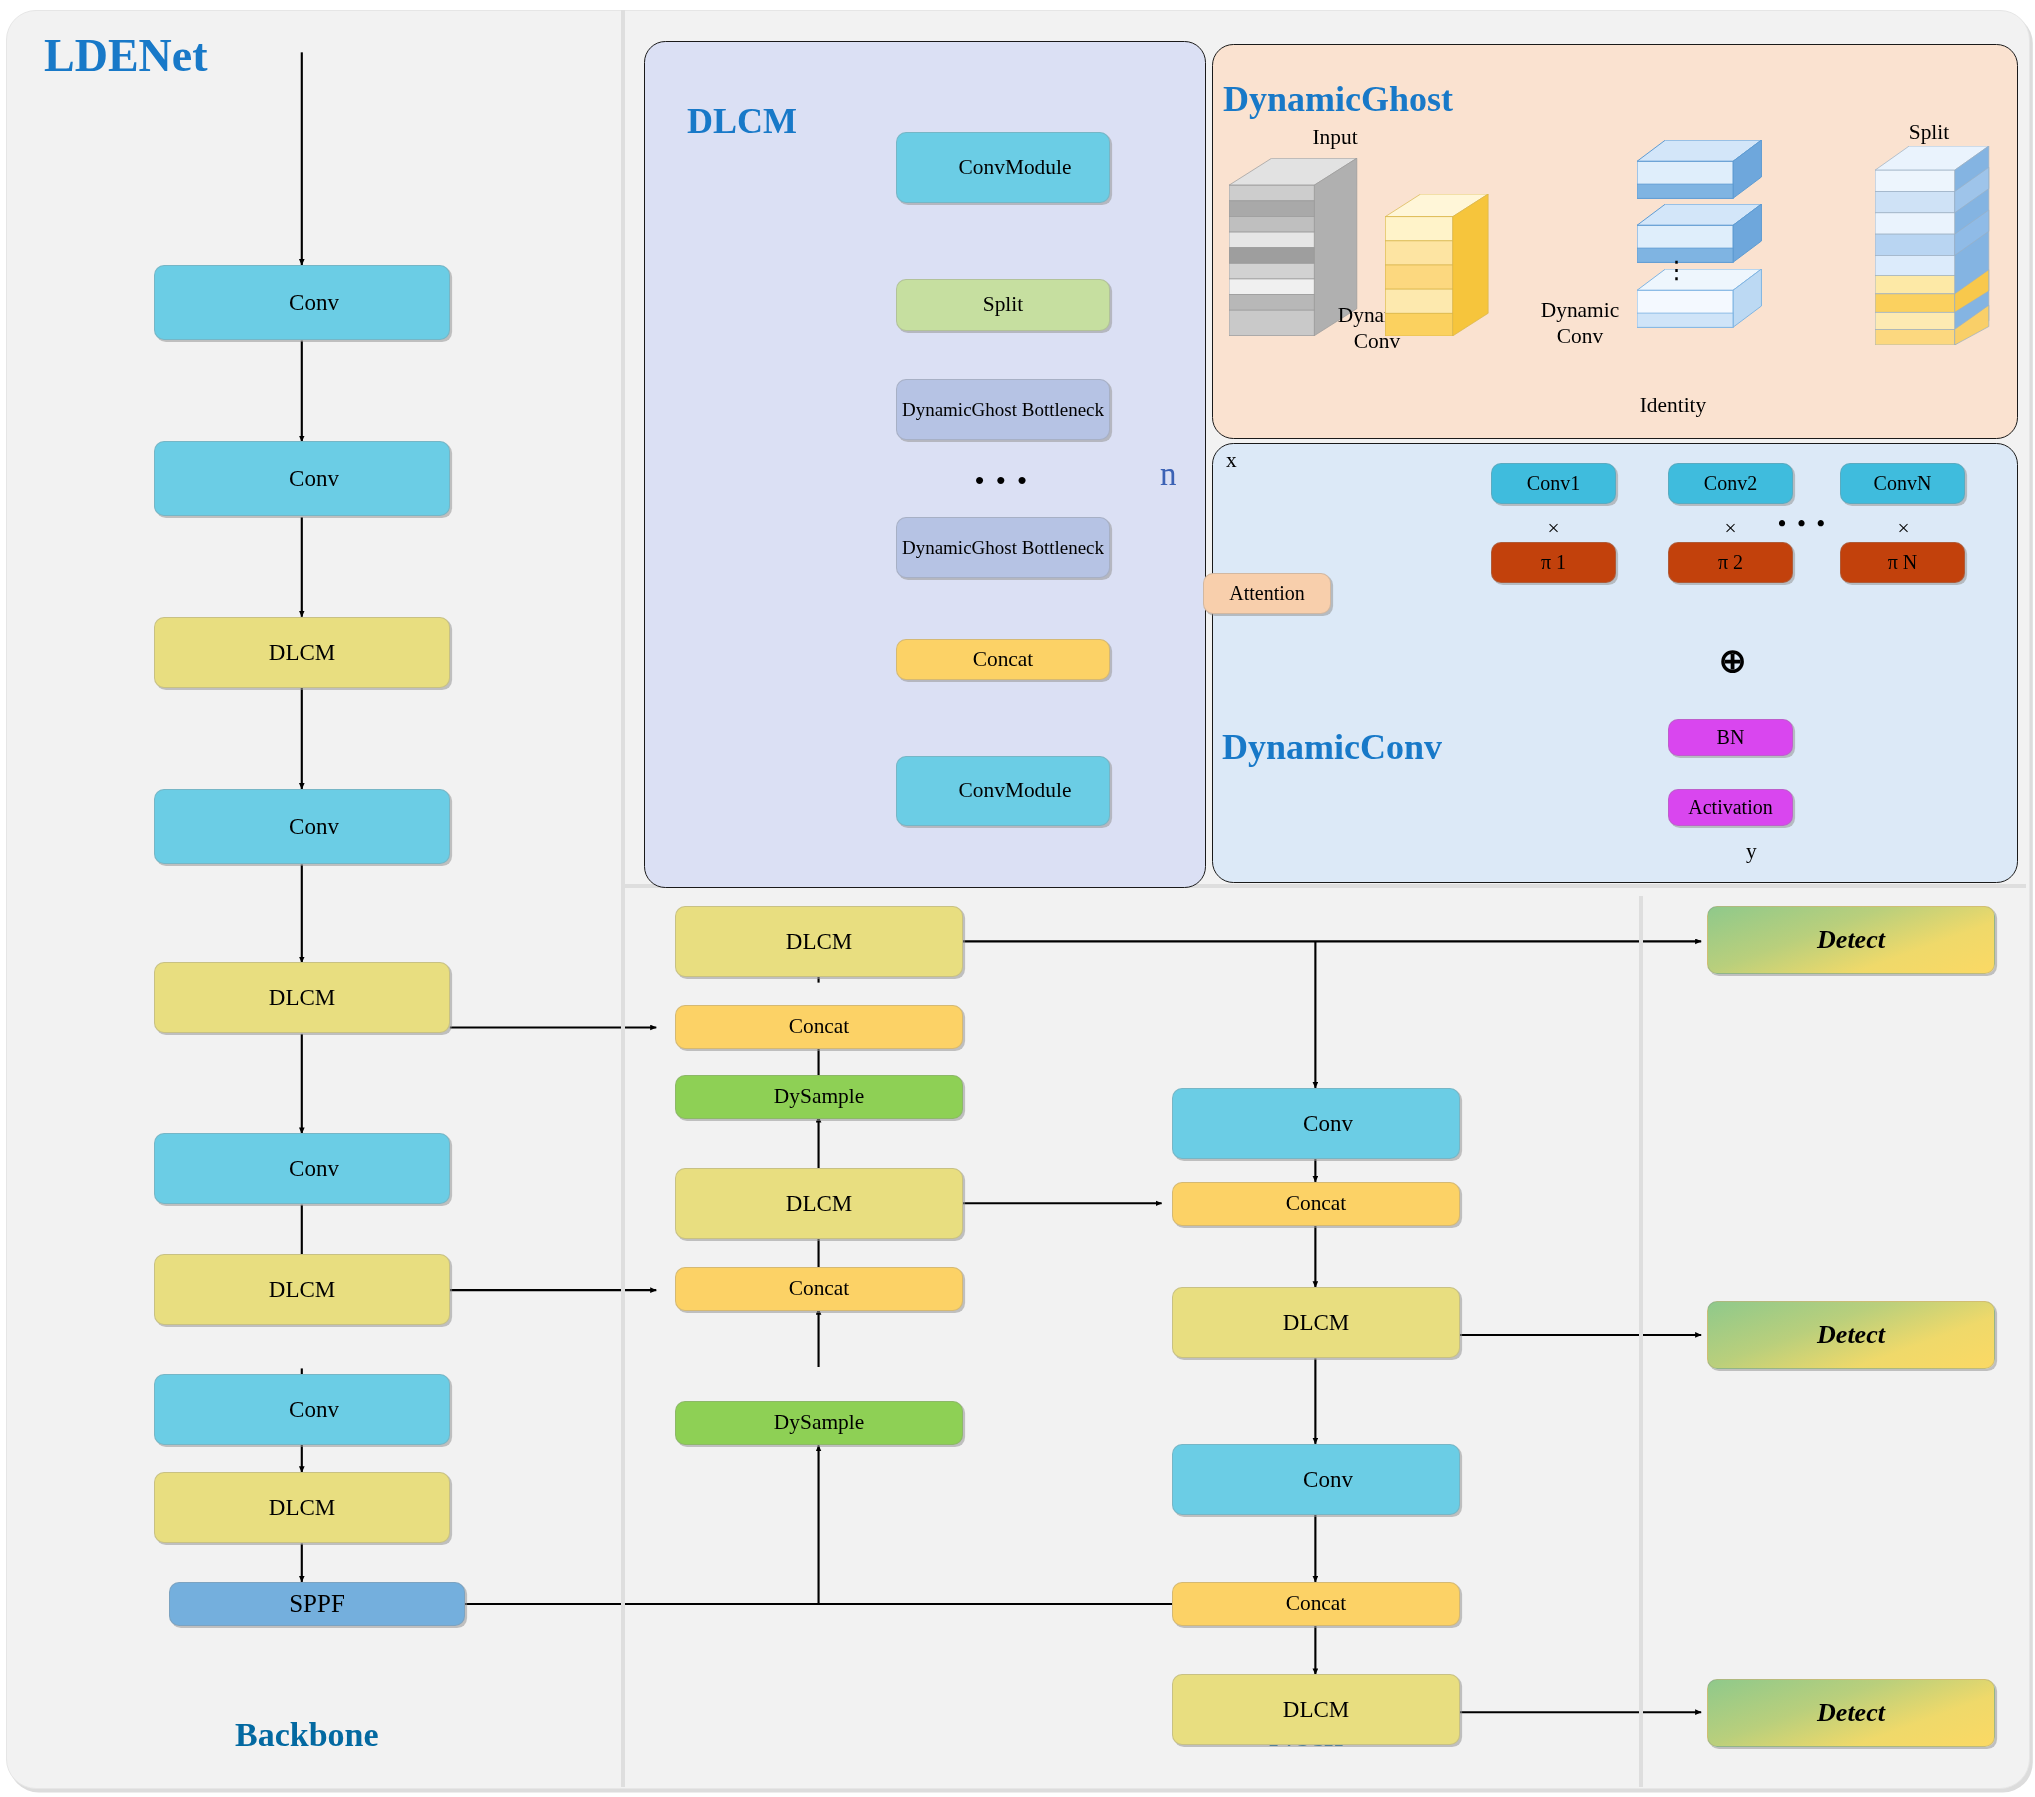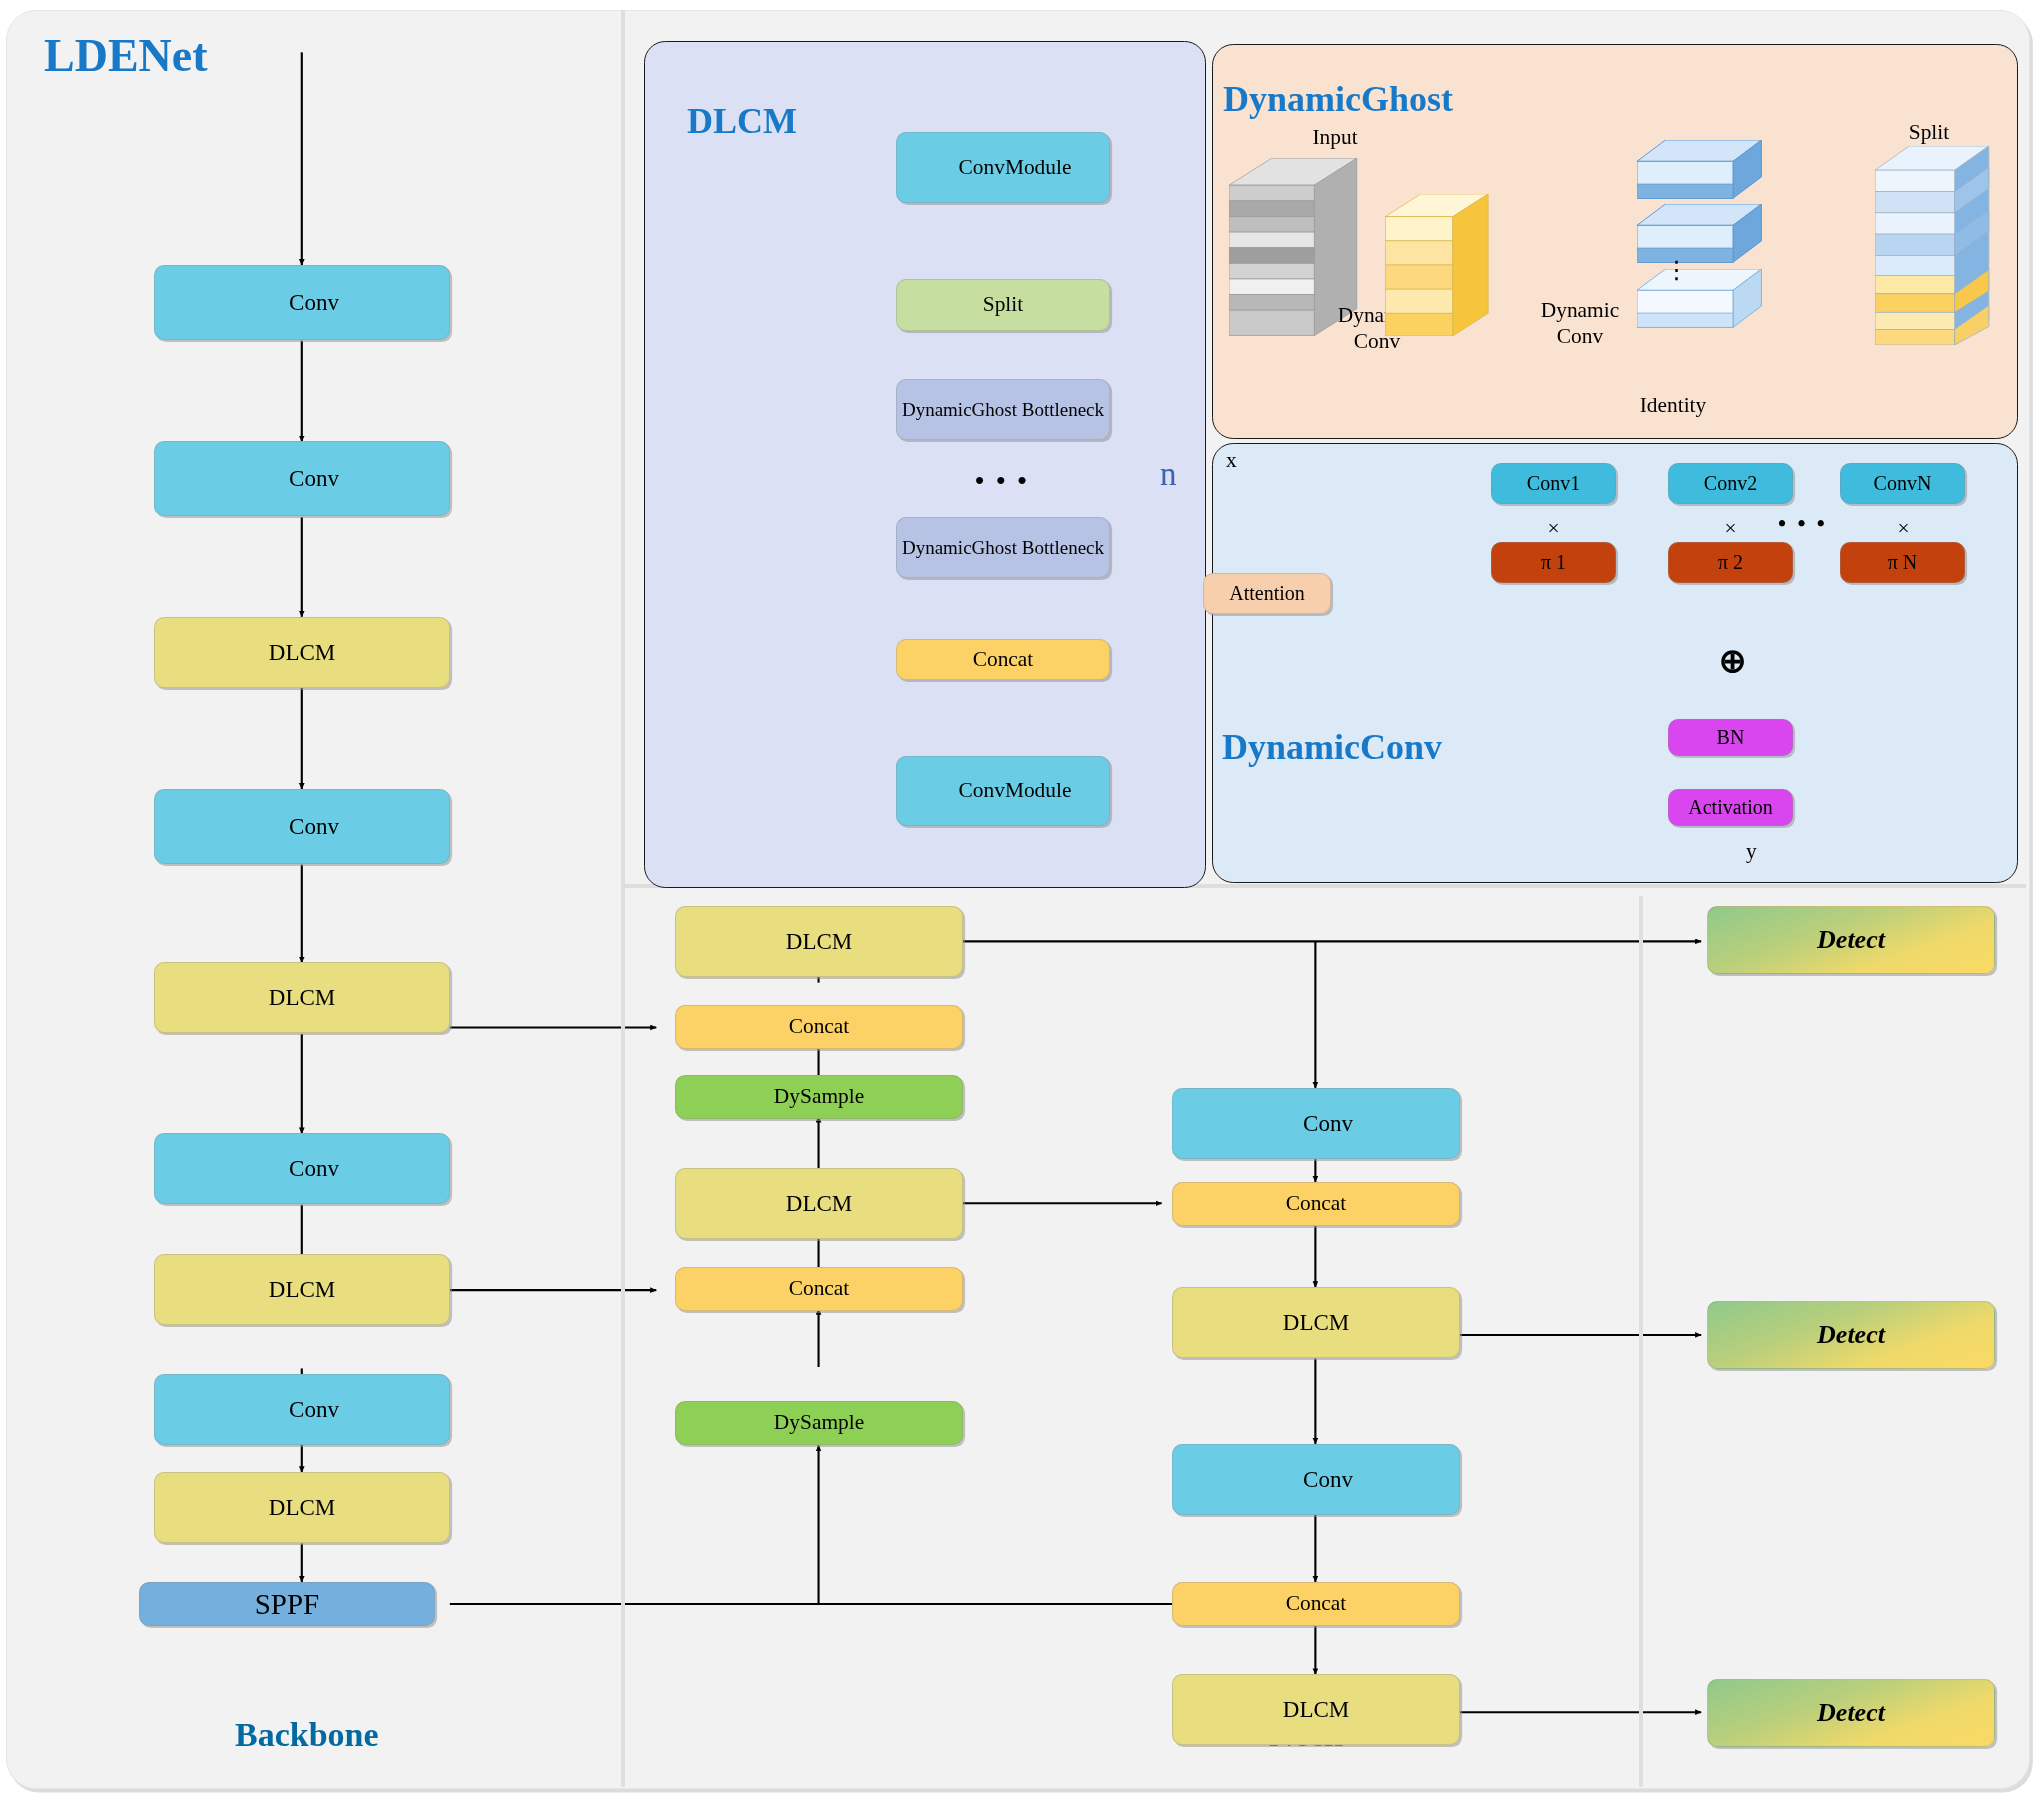--- a/index.html
+++ b/index.html
@@ -200,21 +200,21 @@
     </div>
 
   <div class="node c-conv" style="left:154px;top:1374px;width:296px;height:71px;font-size:23px;">
     <span>Conv</span>
     </div>
 
   <div class="node c-dlcm" style="left:154px;top:1472px;width:296px;height:71px;font-size:23px;">
     <span>DLCM</span>
     </div>
 
-  <div class="node c-sppf" style="left:139px;top:1582px;width:296px;height:44px;font-size:29px;">
+  <div class="node c-sppf" style="left:169px;top:1582px;width:296px;height:44px;font-size:25px;">
     <span>SPPF</span>
     </div>
 
   <div class="panel panel-dlcm" style="left:644px;top:41px;width:562px;height:847px;"></div>
 
   <div class="panel-title" style="left:687px;top:100px;font-size:36px;">DLCM</div>
 
   <div class="node c-conv" style="left:896px;top:132px;width:214px;height:71px;font-size:21.4px;">
     <span>ConvModule</span>
     </div>

